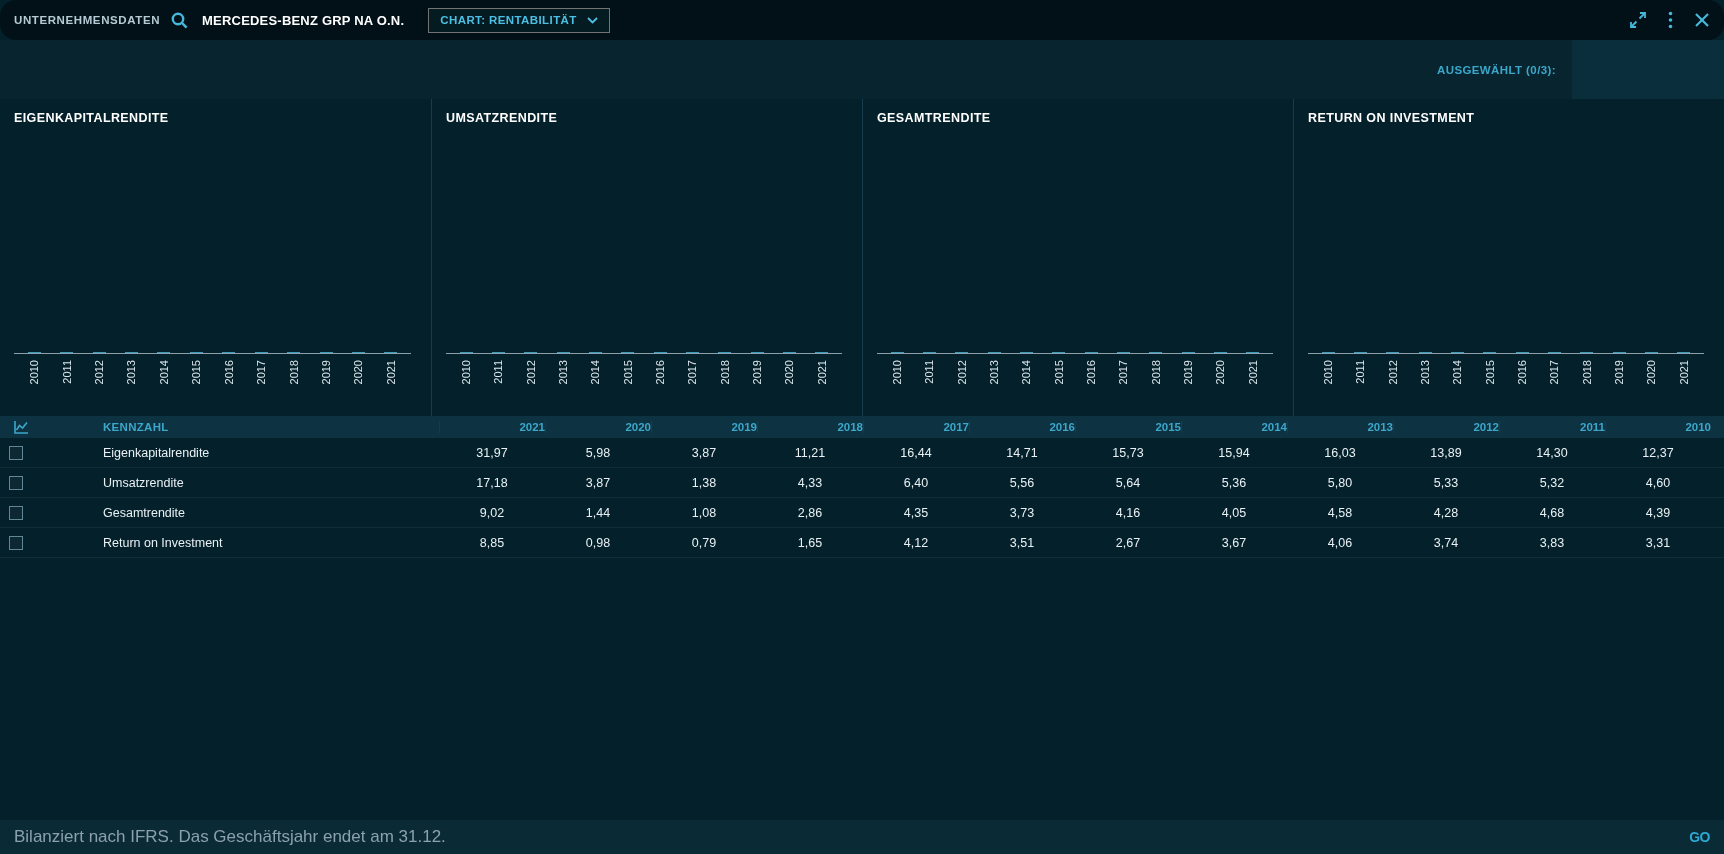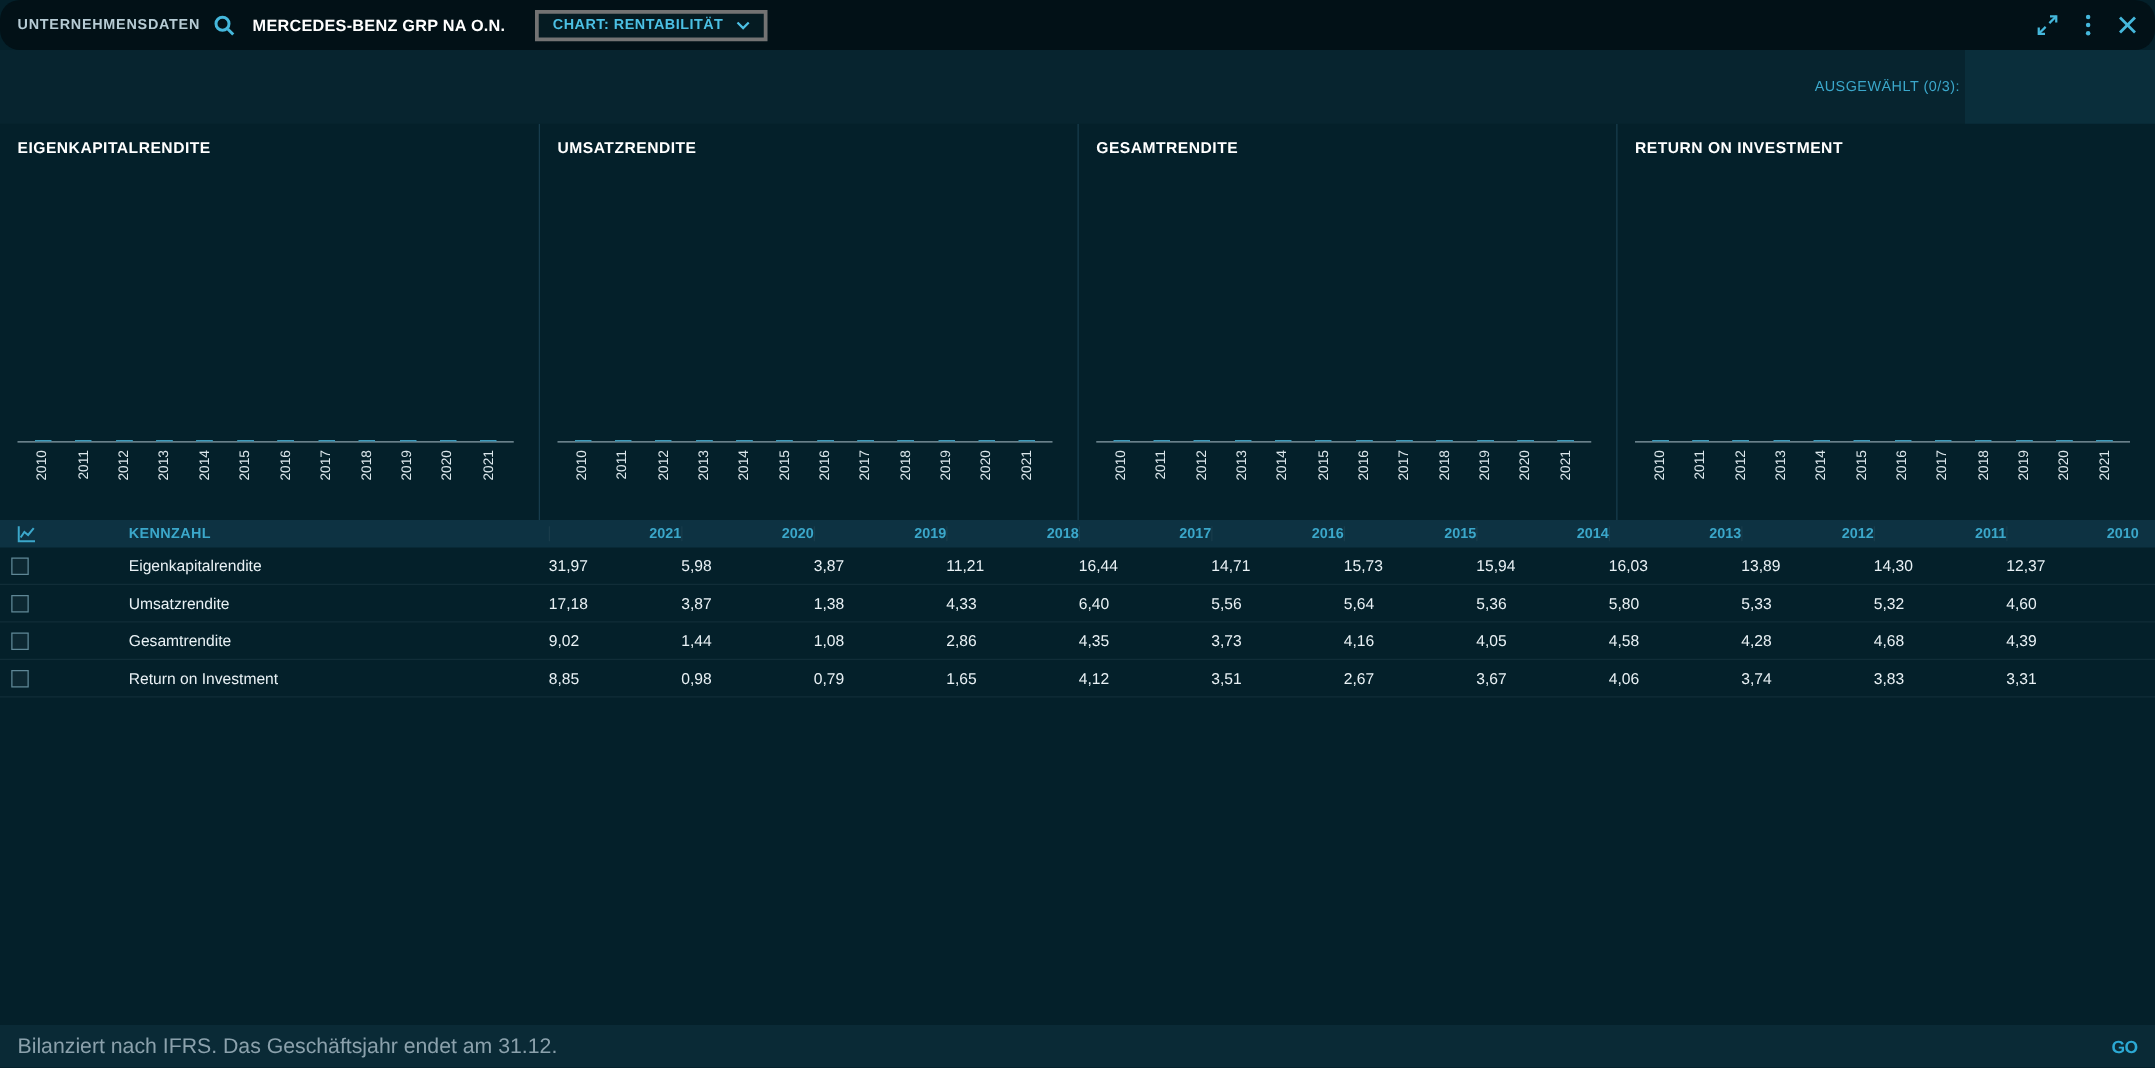--- a/index.html
+++ b/index.html
@@ -13,31 +13,31 @@
   .app { width:1724px; height:854px; display:flex; flex-direction:column; }
 
   
   .topbar { height:40px; background:#021117; display:flex; align-items:center; padding:0 14px; flex:0 0 auto;border-radius:16px; }
   .app-title { font-size:11.5px; font-weight:bold; color:#b6cbd4; letter-spacing:.6px; }
   .icon-btn { display:flex; align-items:center; cursor:pointer; }
   .search-btn { margin-left:10px; }
   .company { margin-left:13px; font-size:13px; font-weight:bold; color:#ffffff; letter-spacing:.2px; cursor:pointer; }
   .chart-select {
     margin-left:24px; height:25px; display:flex; align-items:center; gap:10px;
-    padding:0 11px; background:rgba(69,184,220,0.06); border:3px solid #737373;
+    padding:0 11px; background:rgba(69,184,220,0.06); border:1px solid #737373;
     color:#4cc0e4; font-family:"Liberation Sans",sans-serif; font-weight:bold; font-size:11.5px;
     letter-spacing:.4px; cursor:pointer;
   }
   .topbar-right { margin-left:auto; display:flex; align-items:center; gap:21px; }
 
   
   .subheader { height:59px; background:#07242f; position:relative; flex:0 0 auto; }
   .selected-label {
-    position:absolute; right:156px; top:50%; transform:translateY(-50%);
-    color:#3ba7ca; font-size:11.5px; font-weight:normal; letter-spacing:.4px;
+    position:absolute; right:168px; top:50%; transform:translateY(-50%);
+    color:#3ba7ca; font-size:11.5px; font-weight:bold; letter-spacing:.4px;
   }
   .chipzone { position:absolute; right:0; top:0; width:152px; height:100%; background:#0a2e3b; }
 
   
   .charts { display:flex; height:317px; flex:0 0 auto; }
   .chart-panel { width:25%; padding:12px 20px 0 14px; }
   .chart-panel + .chart-panel { border-left:1px solid #173c4d; }
   .chart-title { font-size:12.5px; line-height:15px; font-weight:bold; color:#ffffff; letter-spacing:.4px; margin-bottom:8px; }
   .bars { height:220px; display:flex; align-items:flex-end; padding:0 4px; border-bottom:1px solid #8aa0aa; }
   .bar-slot { flex:1; display:flex; justify-content:center; }
@@ -56,21 +56,21 @@
   .tbl-header { height:22px; background:#0d3242; }
   .th-icon { padding-left:13px; display:flex; align-items:center; }
   .th-label { color:#3ba7ca; font-size:11.5px; font-weight:bold; letter-spacing:.3px; }
   .th-year { color:#3ba7ca; font-size:11.5px; font-weight:bold; text-align:right; border-left:1px solid rgba(255,255,255,0.05); }
   .trow { height:30px; border-bottom:1px solid rgba(140,170,185,0.10); }
   .checkbox {
     width:14px; height:14px; margin-left:9px;
     border:1px solid #5f8796; background:rgba(255,255,255,0.04); cursor:pointer;
   }
   .cell-label { font-size:12.5px; color:#e9f1f5; }
-  .cell-val { font-size:12.5px; color:#e9f1f5; text-align:left; }
+  .cell-val { font-size:12.5px; color:#e9f1f5; text-align:center; }
 
   .spacer { flex:1 1 auto; }
 
   
   .footer { height:34px; background:#0a2a36; display:flex; align-items:center; padding:0 14px; flex:0 0 auto; }
   .footer-note { color:#8ba1ac; font-size:17px; }
   .logo { margin-left:auto; color:#2ca9d4; font-weight:800; font-size:14px; letter-spacing:-.5px; }
 
   svg { display:block; }
 </style>

